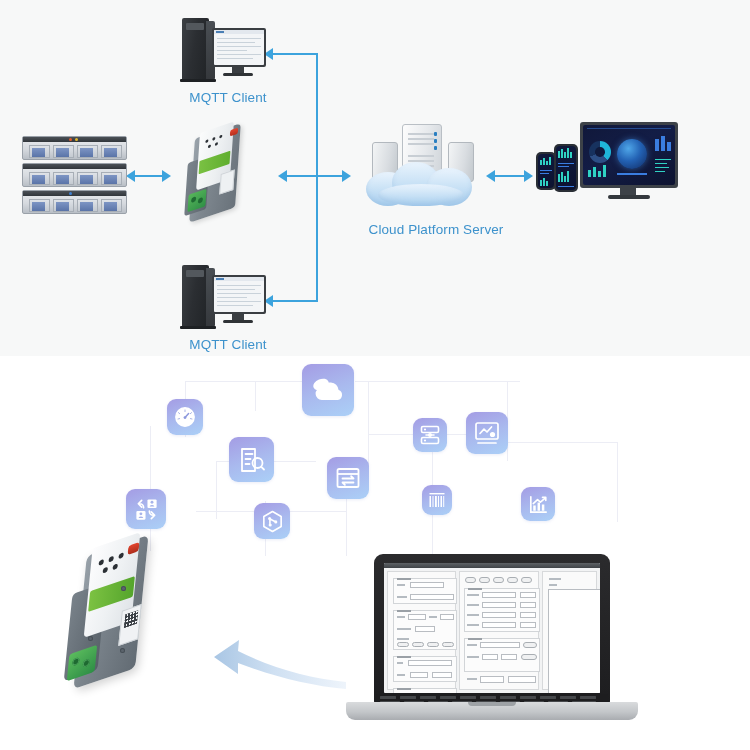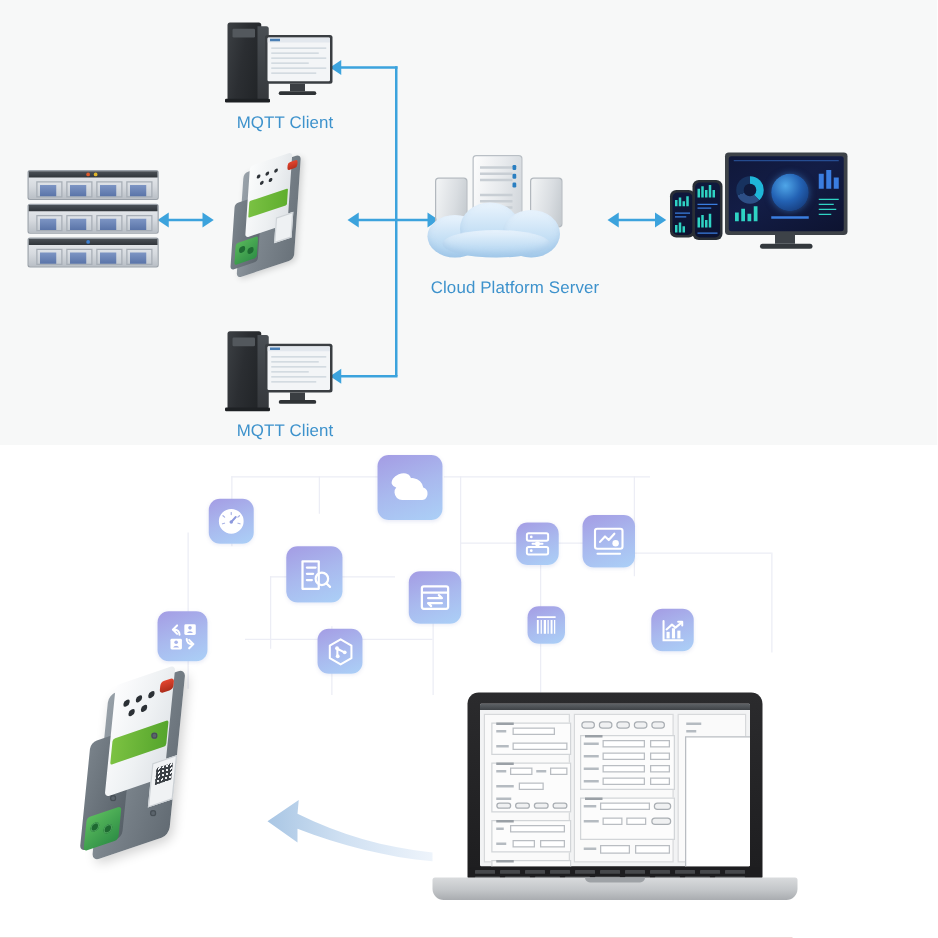--- a/index.html
+++ b/index.html
@@ -2,21 +2,21 @@
 <html><head>
 <meta charset="utf-8">
 <style>
   * { box-sizing: border-box; margin: 0; padding: 0; }
   html, body {
     width: 750px; height: 750px;
     background: #ffffff;
     font-family: "Liberation Sans", sans-serif;
     overflow: hidden;
   }
-  #stage { position: relative; width: 634px; height: 750px; background:#b91c1c; }
+  #stage { position: relative; width: 634px; height: 750px; background:#a21caf; }
 
   
   #top-panel {
     position: absolute; left: 0; top: 0; width: 750px; height: 356px;
     background: #f7f8f8;
   }
   .node { position: absolute; }
   .node-label {
     position: absolute; width: 100%; text-align: center;
     color: #3d92cc; font-size: 13.5px; letter-spacing: .1px; white-space: nowrap;
@@ -405,21 +405,21 @@
         </div>
         <div class="ant"></div>
         <div class="sticker"></div>
         <div class="term">
           <u style="left:3px;top:4px;"></u>
             <u style="left:10px;top:7px;"></u>
         </div>
       </div>
     </div>
 
-    <div class="node" style="left:340px; top:122px; width:144px; height:118px;">
+    <div class="node" style="left:364px; top:122px; width:144px; height:118px;">
       <div class="cloudsrv">
         <div class="tower-s" style="left:8px;"></div>
         <div class="tower-s" style="left:84px;"></div>
         <div class="tower-c">
           <span class="slot" style="top:8px;width:26px;"></span>
           <span class="slot" style="top:13px;width:26px;"></span>
           <span class="slot" style="top:18px;width:26px;"></span>
           <span class="slot" style="top:30px;width:26px;"></span>
           <span class="slot" style="top:35px;width:26px;"></span>
           <span class="slot" style="top:40px;width:26px;"></span>

